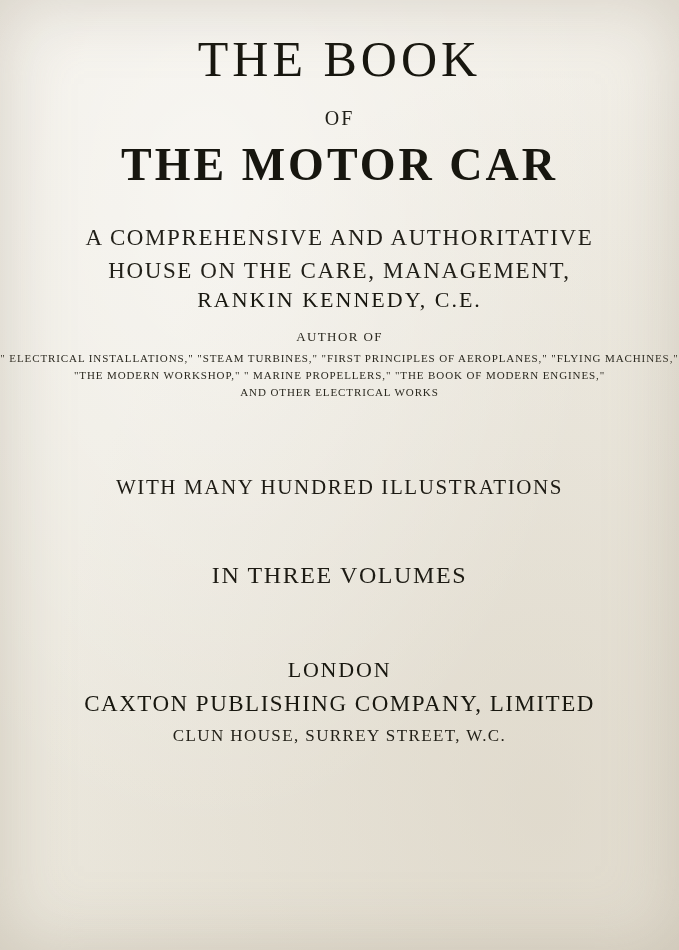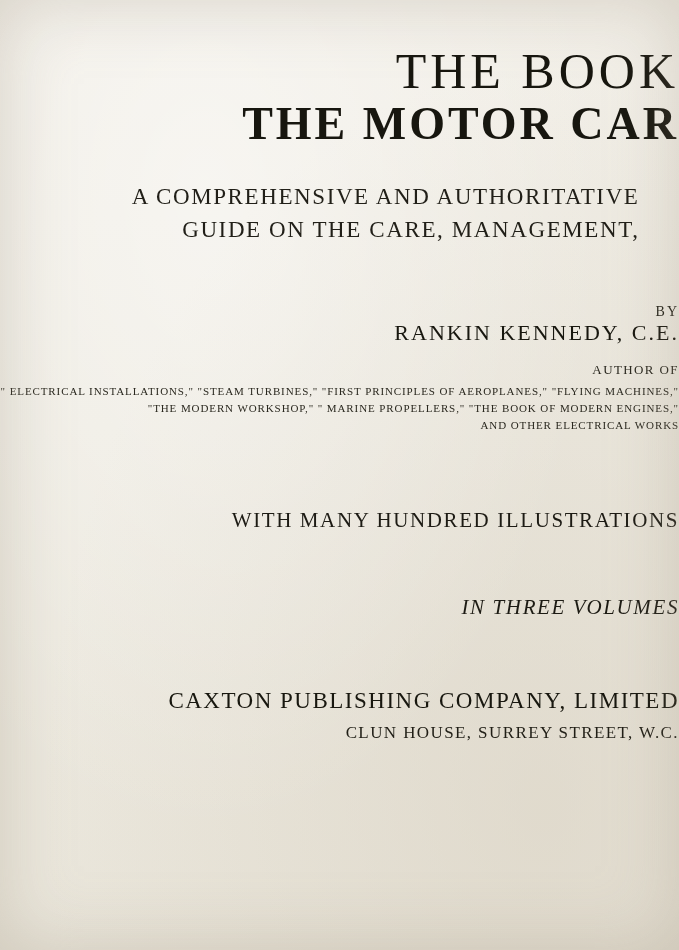--- a/index.html
+++ b/index.html
@@ -28,22 +28,22 @@
     content: "";
     position: absolute;
     inset: 0;
     pointer-events: none;
     box-shadow: inset 0 0 70px rgba(160,150,130,0.35);
   }
   .content {
     position: absolute;
     left: 0;
     right: 0;
-    top: 44px;
-    text-align: right;
+    top: 32px;
+    text-align: center;
   }
   .title-main {
     font-size: 50px;
     letter-spacing: 4px;
     font-weight: 400;
     line-height: 1.1;
     margin: 0;
     color: #17160f;
   }
   .title-of {
@@ -96,22 +96,21 @@
     color: #2a281f;
   }
   .illustrations {
     margin-top: 74px;
     font-size: 21px;
     letter-spacing: 1.6px;
     color: #1d1b14;
   }
   .volumes {
     margin-top: 62px;
-    font-size: 21px;
-    font-style: italic;
+    font-size: 24px;
     letter-spacing: 1.6px;
     color: #1d1b14;
   }
   .vol-no {
     margin-top: 9px;
     font-size: 15px;
     letter-spacing: 1.6px;
     color: #1d1b14;
   }
   .imprint {
@@ -135,39 +134,40 @@
     color: #201e16;
   }
 </style>
 </head>
 <body>
 
 <div class="page">
   <div class="content">
 
     <h1 class="title-main">THE BOOK</h1>
+    <div class="title-of">OF</div>
     <h1 class="title-sub">THE MOTOR CAR</h1>
 
     <div class="subtitle-block">
       <div class="subtitle-line">A COMPREHENSIVE AND AUTHORITATIVE</div>
-      <div class="subtitle-line">GUIDE ON THE CARE, MANAGEMENT,</div>
+      <div class="subtitle-line">HOUSE ON THE CARE, MANAGEMENT,</div>
     </div>
 
-    <div class="by">BY</div>
     <div class="author">RANKIN KENNEDY, C.E.</div>
     <div class="author-of">AUTHOR OF</div>
     <div class="works">
       <div>" ELECTRICAL INSTALLATIONS," "STEAM TURBINES," "FIRST PRINCIPLES OF AEROPLANES," "FLYING MACHINES,"</div>
       <div>"THE MODERN WORKSHOP," " MARINE PROPELLERS," "THE BOOK OF MODERN ENGINES,"</div>
       <div>AND OTHER ELECTRICAL WORKS</div>
     </div>
 
     <div class="illustrations">WITH MANY HUNDRED ILLUSTRATIONS</div>
 
     <div class="volumes">IN THREE VOLUMES</div>
 
     <div class="imprint">
+      <div class="city">LONDON</div>
       <div class="publisher">CAXTON PUBLISHING COMPANY, LIMITED</div>
       <div class="address">CLUN HOUSE, SURREY STREET, W.C.</div>
     </div>
 
   </div>
 </div>
 
 </body></html>

